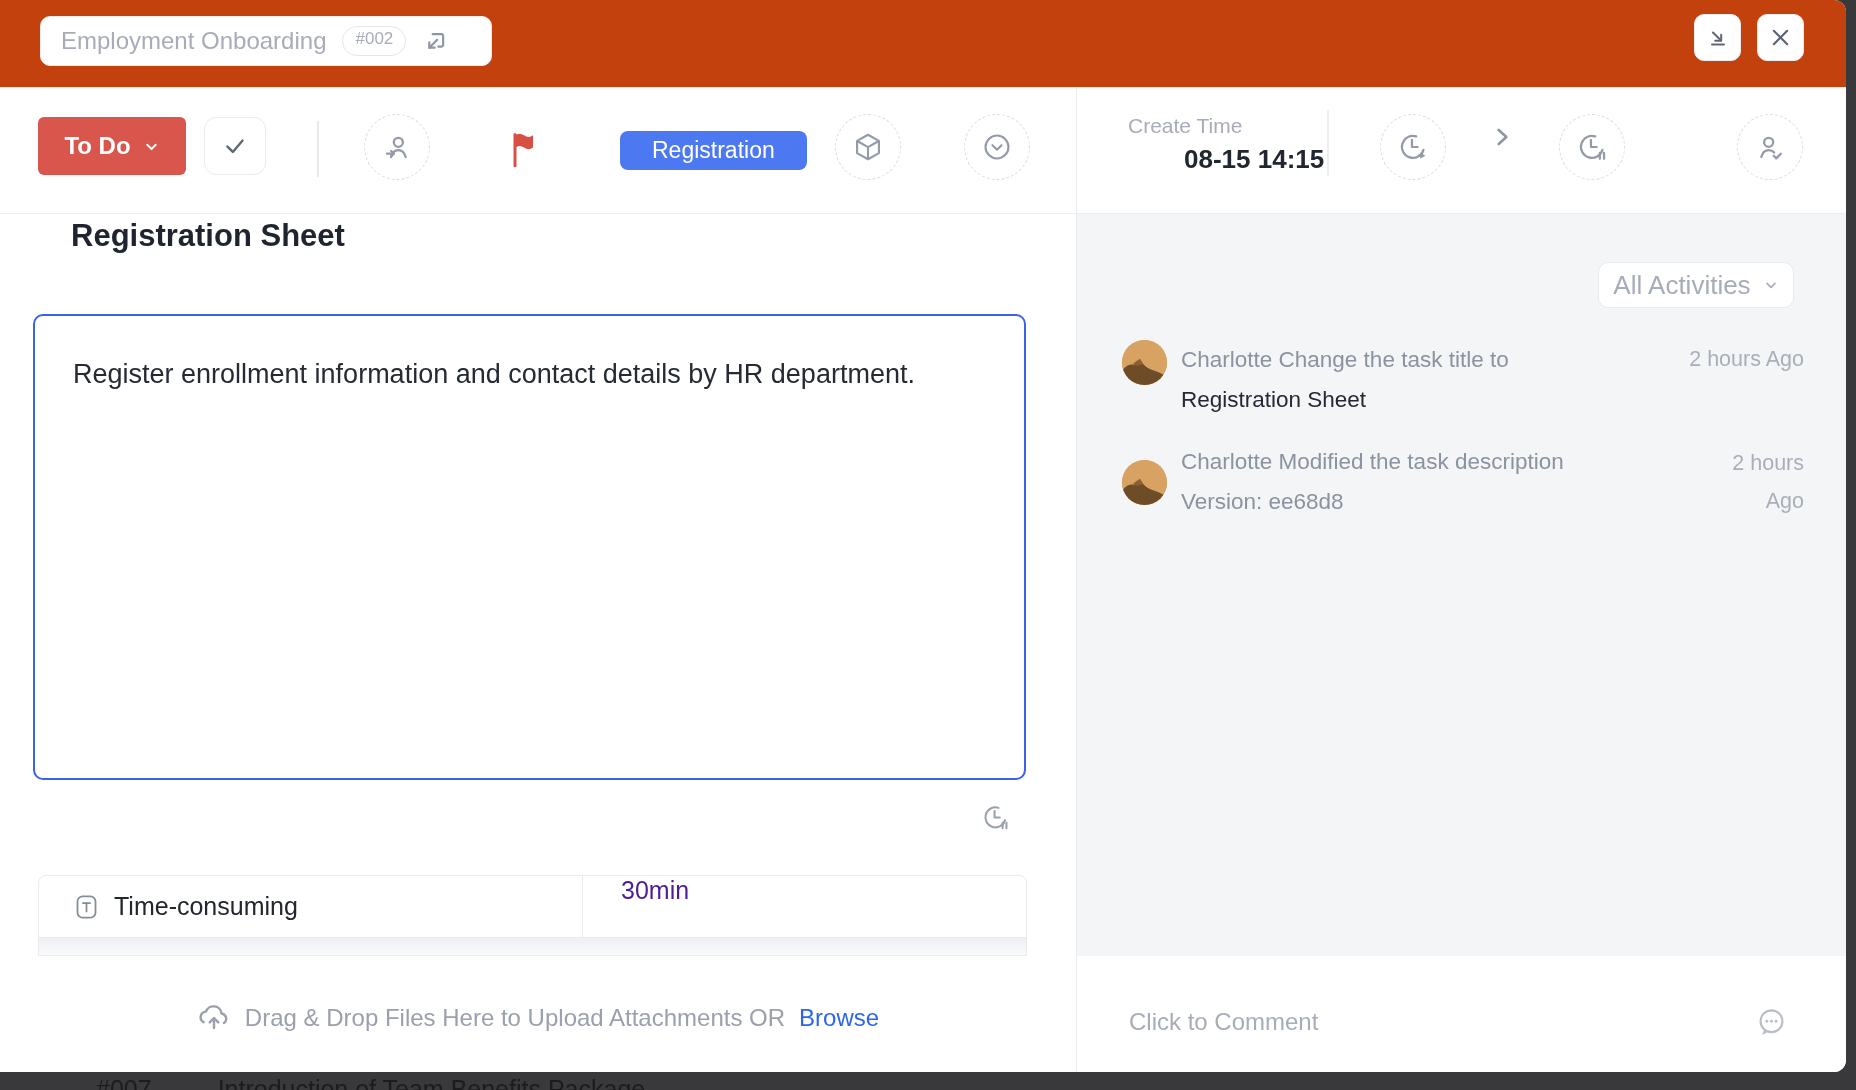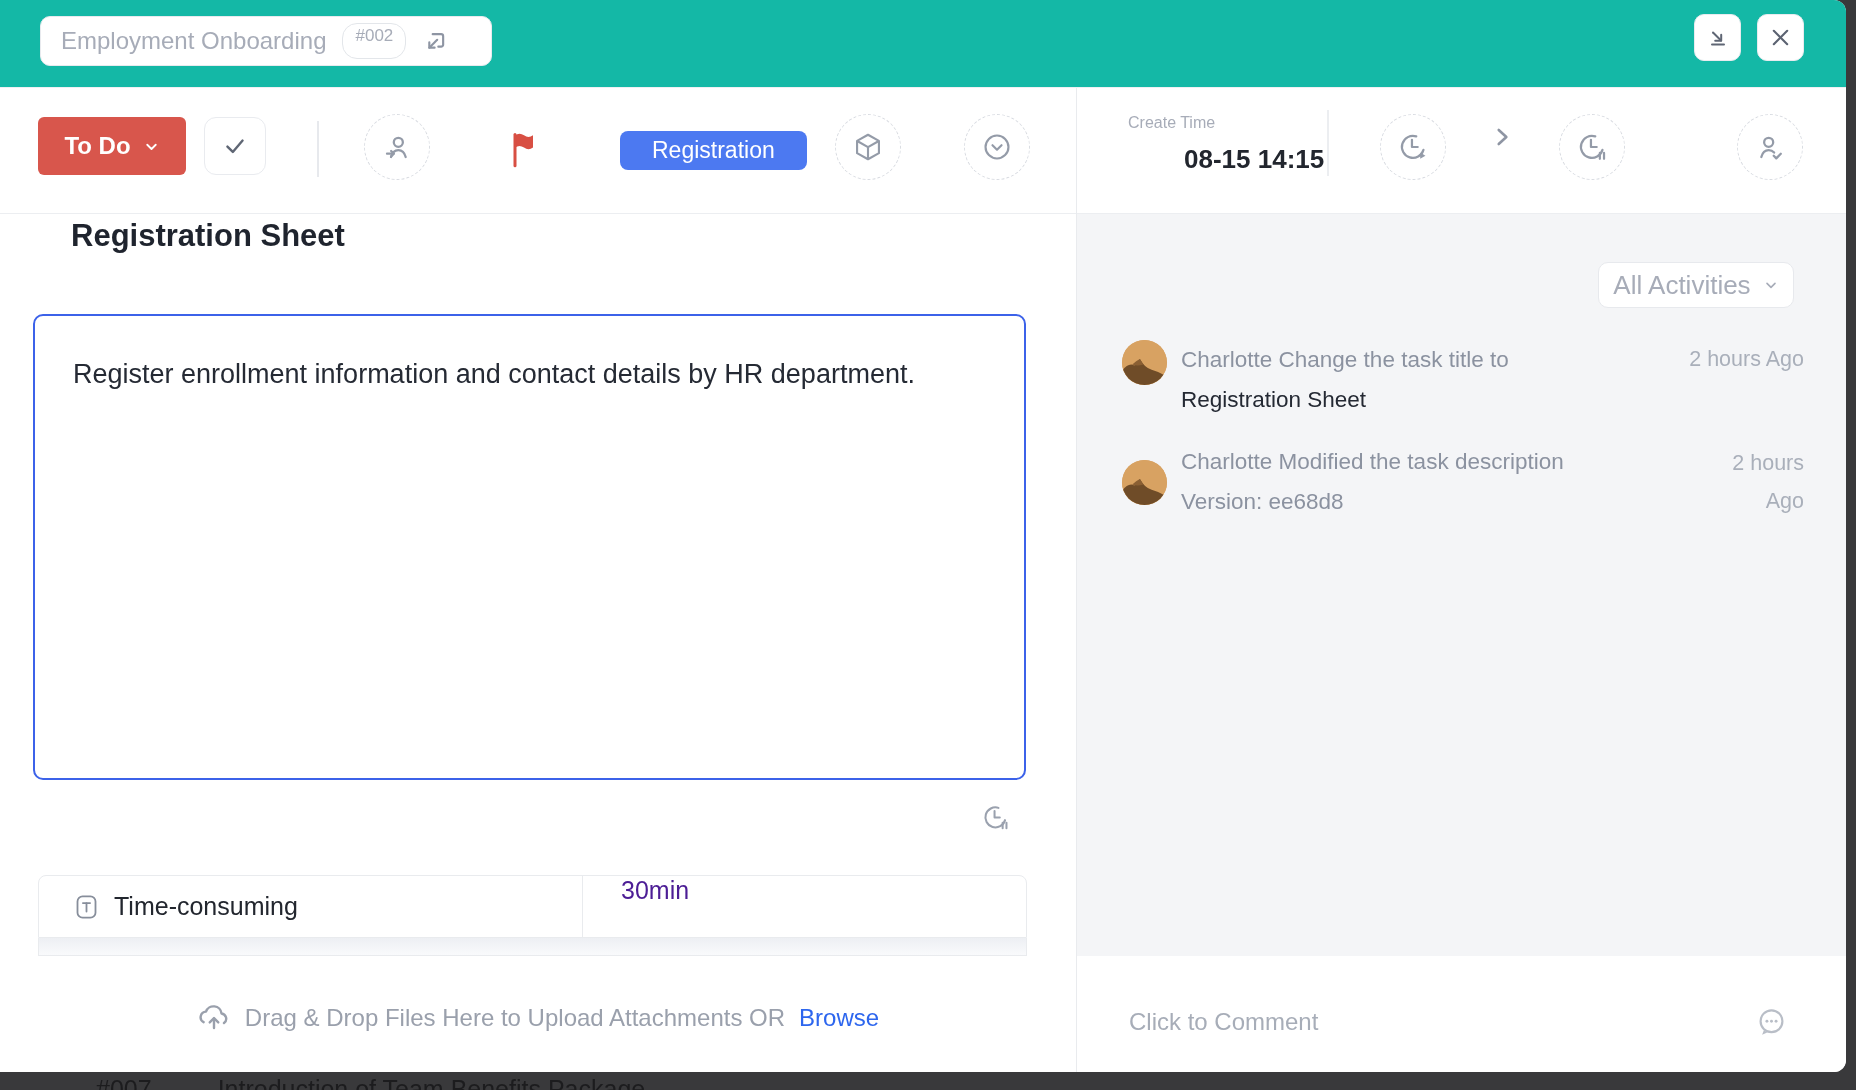--- a/index.html
+++ b/index.html
@@ -3,27 +3,27 @@
 <meta charset="utf-8">
 <style>
   * { box-sizing: border-box; margin: 0; padding: 0; }
   html,body { width:1856px; height:1090px; }
   body { font-family: "Liberation Sans", "DejaVu Sans", sans-serif; }
   .stage { position:relative; width:1856px; height:1090px; background:#39393b; overflow:hidden; }
   .modal { position:absolute; left:0; top:0; width:1846px; height:1072px; background:#ffffff;
            border-radius:0 12px 12px 0; overflow:hidden; }
 
   
-  .header { position:absolute; left:0; top:0; width:100%; height:88px; background:#14b8a6;
+  .header { position:absolute; left:0; top:0; width:100%; height:88px; background:#c2410c;
             border-bottom:1px solid #eef0f3; }
   .title-pill { position:absolute; left:40px; top:16px; width:452px; height:50px;
                 border:1.5px solid #e8eaee; border-radius:10px; display:flex; align-items:center;
                 padding:0 20px; gap:16px; background:#fff; }
   .title-pill .t-name { font-size:24px; color:#a7acb8; white-space:nowrap; flex:0 0 auto; }
-  .id-badge { border:1.5px solid #e3e6ea; border-radius:15px; padding:2px 12px 12px;
+  .id-badge { border:1.5px solid #e3e6ea; border-radius:15px; padding:2px 12px 6px;
               font-size:17px; color:#a7acb8; line-height:1.2; }
   .sq-btn { position:absolute; top:14px; width:47px; height:47px; border:1.5px solid #e9ebef;
             border-radius:10px; background:#fff; display:flex; align-items:center; justify-content:center; }
   .sq-btn.export { left:1694px; }
   .sq-btn.close  { left:1757px; }
 
   
   .toolbar { position:absolute; left:0; top:88px; width:100%; height:126px; background:#fff;
              border-bottom:1px solid #eceef1; }
   .todo-btn { position:absolute; left:38px; top:29px; width:148px; height:58px; background:#d8564c;
@@ -32,21 +32,21 @@
   .check-btn { position:absolute; left:204px; top:29px; width:62px; height:58px; background:#fff;
                border:1.5px solid #e9ebef; border-radius:12px; display:flex; align-items:center; justify-content:center; }
   .vdiv1 { position:absolute; left:317px; top:33px; width:1.5px; height:56px; background:#e7e9ed; }
   .vdiv2 { position:absolute; left:1327px; top:22px; width:1.5px; height:66px; background:#eceef1; }
   .dash-circle { position:absolute; top:26px; width:66px; height:66px; border:1.8px dashed #d8dbe1;
                  border-radius:50%; background:#fff; display:flex; align-items:center; justify-content:center; }
   .flag-wrap { position:absolute; left:506px; top:42px; }
   .tag-pill { position:absolute; left:620px; top:43px; height:39px; padding:0 32px; background:#4c79f1;
               border-radius:8px; color:#fff; font-size:23px; font-weight:500;
               display:flex; align-items:center; white-space:nowrap; }
-  .ct-label { position:absolute; left:1128px; top:26px; font-size:16px; color:#a7acb8; }
+  .ct-label { position:absolute; left:1128px; top:26px; font-size:21px; color:#a7acb8; }
   .ct-value { position:absolute; left:1184px; top:56px; font-size:26px; font-weight:600; color:#22262e; }
   .chev-right { position:absolute; left:1489px; top:36px; }
 
   
   .panel-divider { position:absolute; left:1076px; top:88px; width:1px; height:984px; background:#e9ebee; }
 
   
   .left-panel { position:absolute; left:0; top:214px; width:1076px; height:742px; background:#fff; }
   .task-title { position:absolute; left:71px; top:4px; font-size:31px; font-weight:700; color:#1f242e; }
   .desc-box { position:absolute; left:33px; top:100px; width:993px; height:466px;

